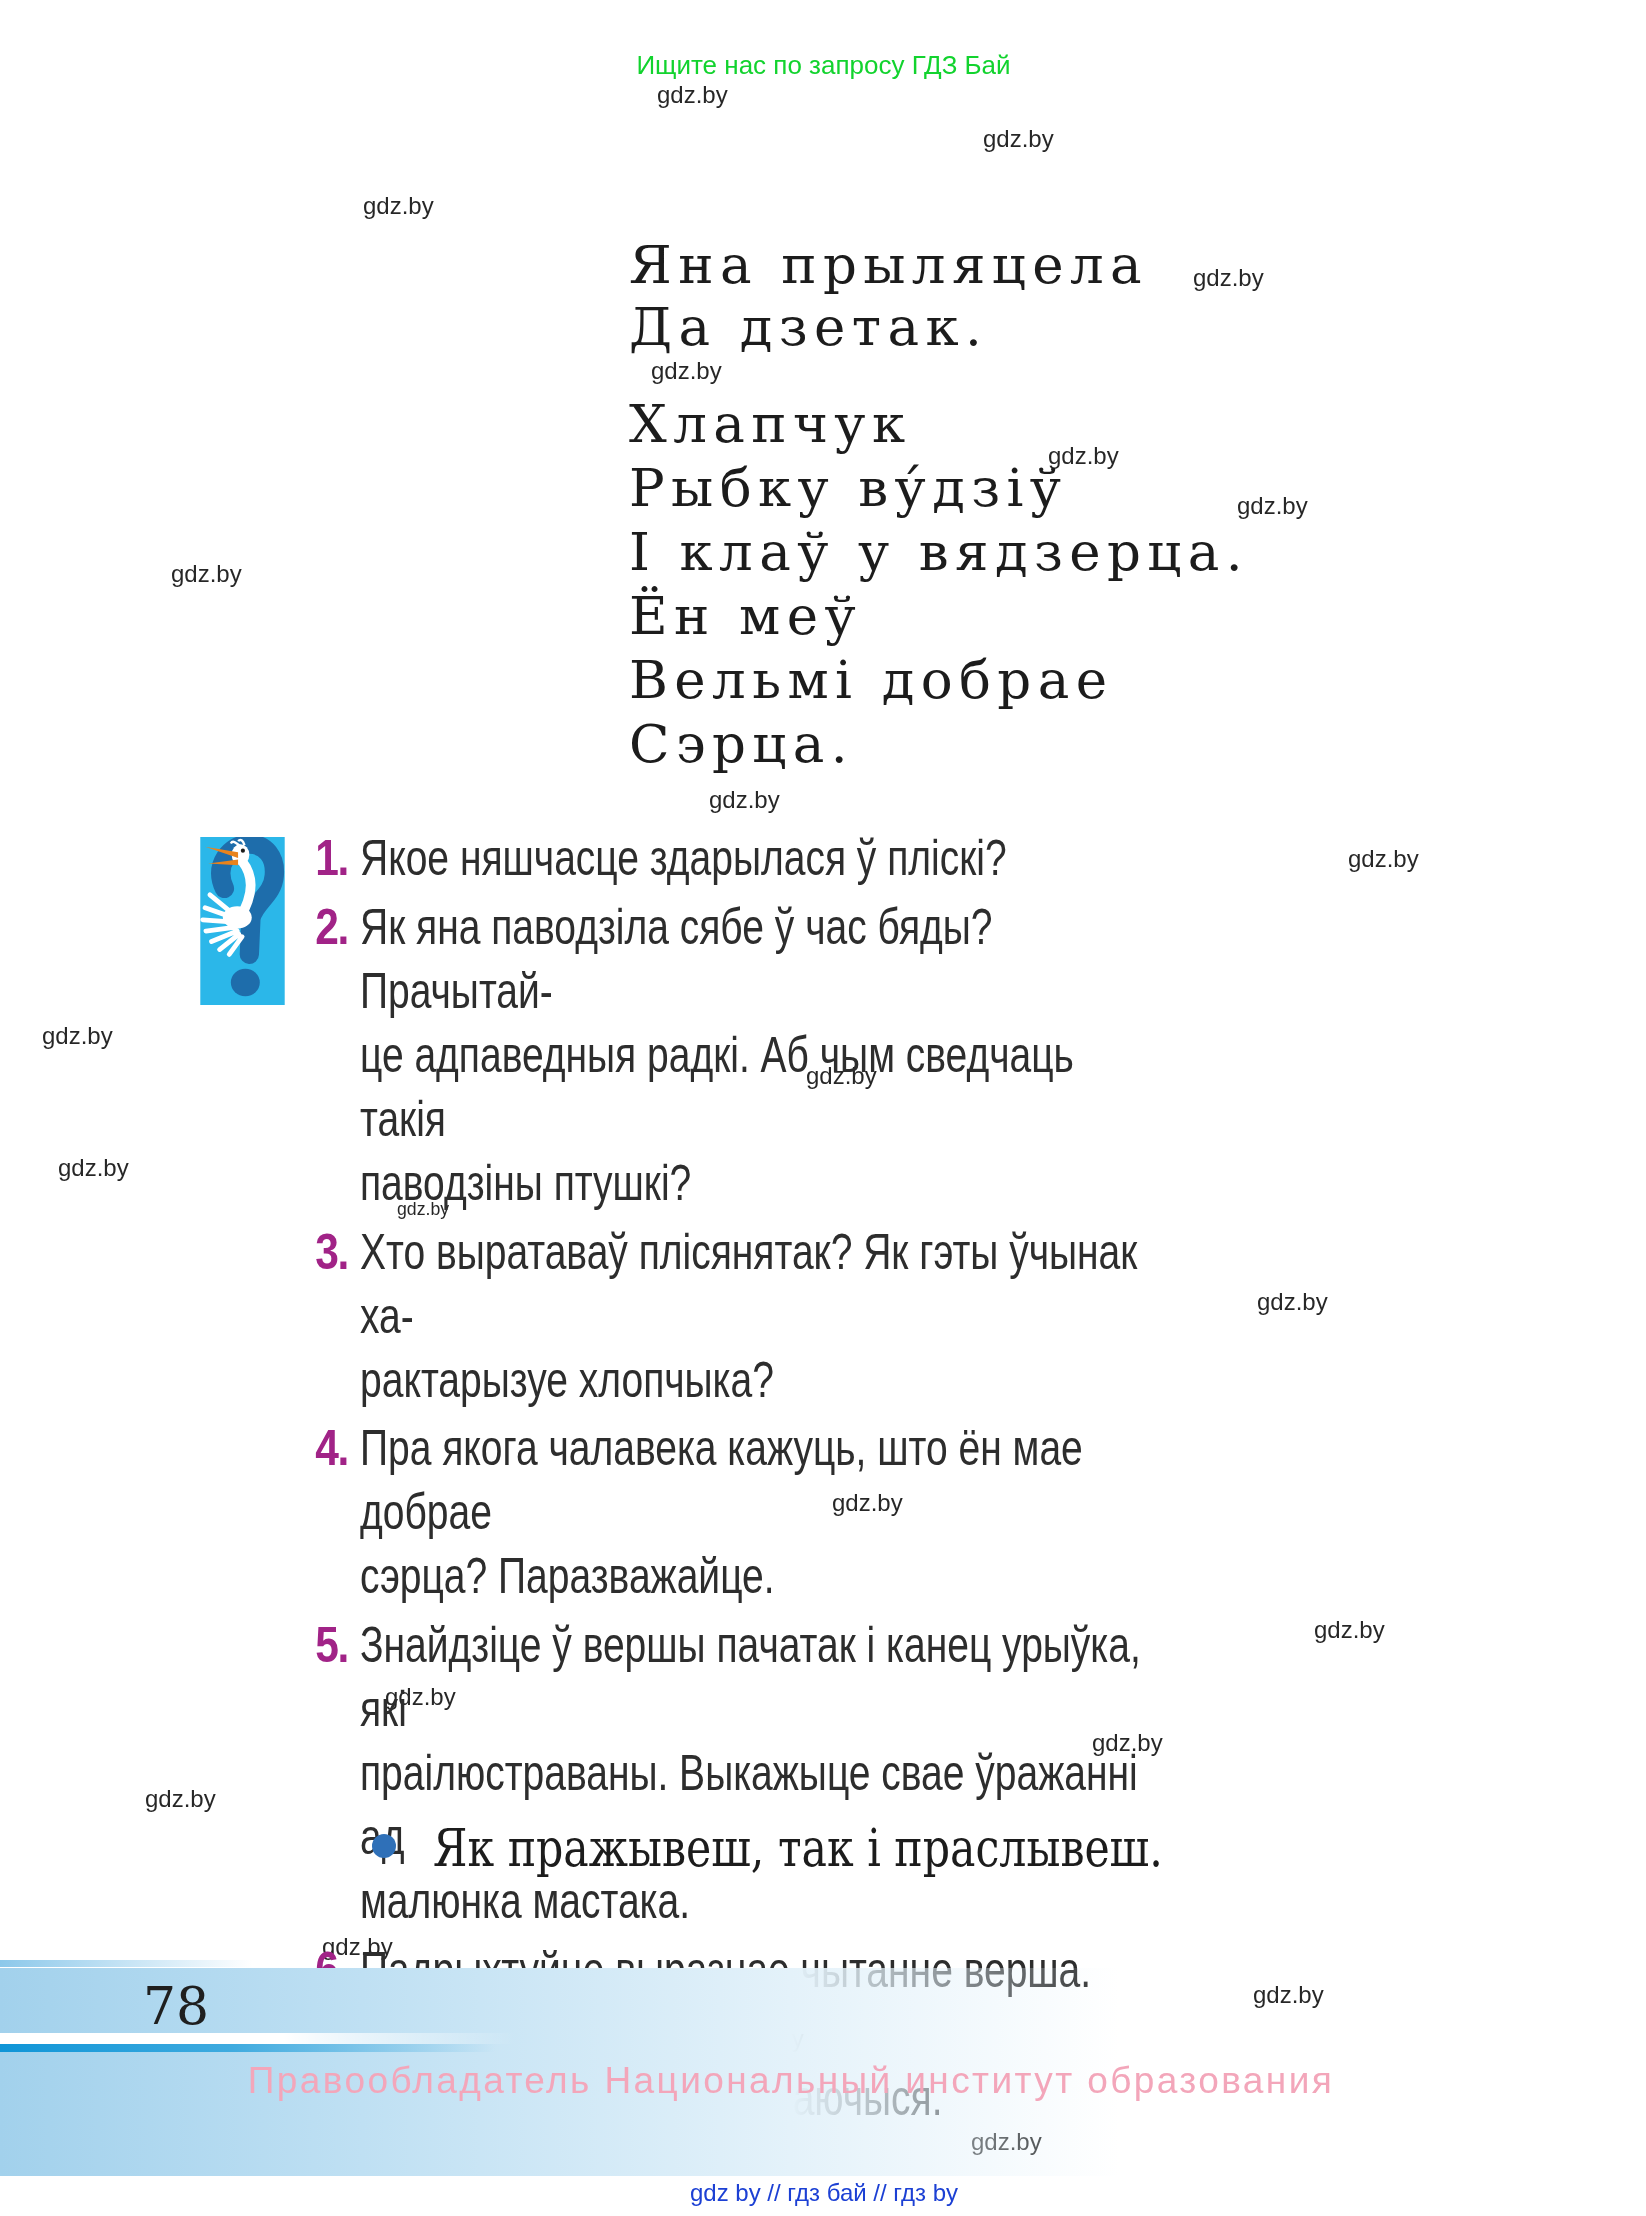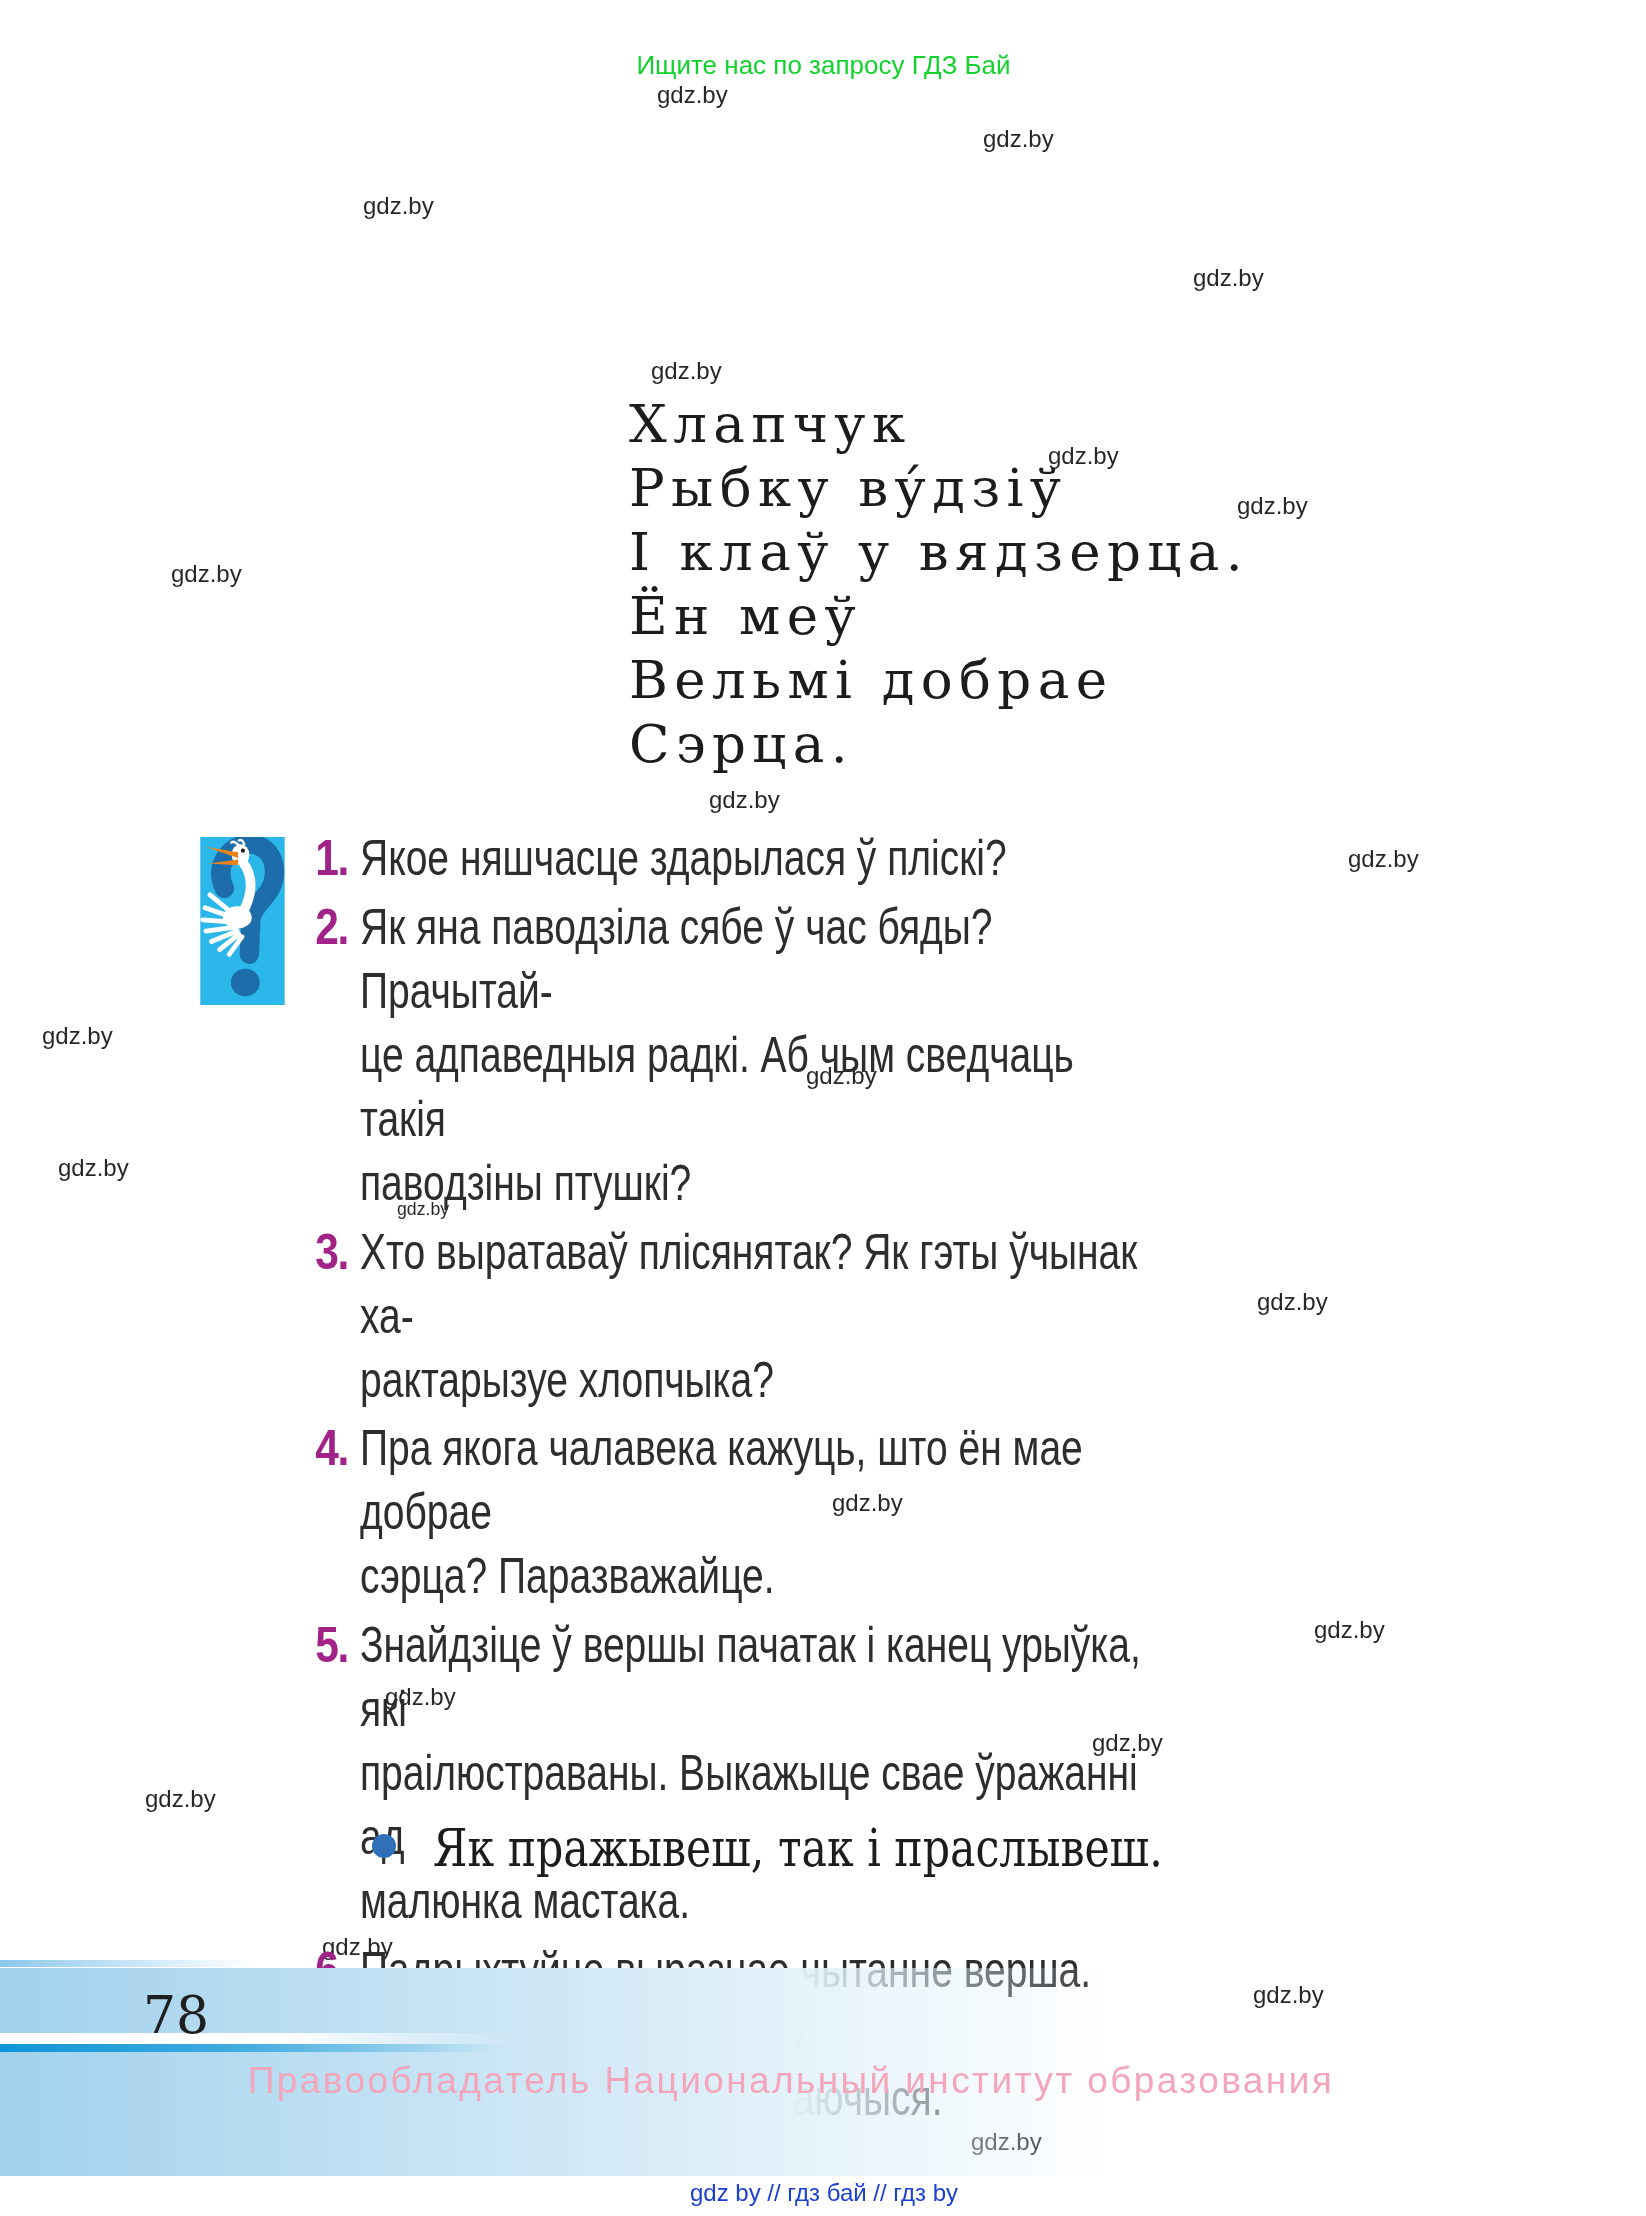--- a/index.html
+++ b/index.html
@@ -47,21 +47,21 @@
   .band{position:absolute;left:0;top:1968px;width:1647px;height:208px;
         background:linear-gradient(to right,#a2d1ec 0%,#bfe0f3 22%,#e4f2fa 48%,rgba(255,255,255,0) 68%);}
   .band-edge{position:absolute;left:0;top:1960px;width:266px;height:7.3px;
         background:linear-gradient(to right,#8cc8ea 0%,rgba(140,200,234,0) 95%);}
   .stripe-white{position:absolute;left:0;top:2033px;width:516px;height:10.5px;
         background:linear-gradient(to right,#ffffff 0%,#ffffff 55%,rgba(255,255,255,0) 100%);}
   .stripe-blue{position:absolute;left:0;top:2044px;width:516px;height:8px;
         background:linear-gradient(to right,#0f95d7 0%,#3fabdf 45%,rgba(120,195,230,0) 96%);}
   .pagenum{position:absolute;left:143px;top:1976px;
         font-family:"DejaVu Serif","Liberation Serif",serif;
-        font-size:52px;color:#1f1f1f;margin-top:9px;}
+        font-size:52px;color:#1f1f1f;}
   .copyright{position:absolute;left:791px;top:2060px;transform:translateX(-50%);
         font-size:37px;letter-spacing:2.4px;color:var(--copyright-pink);white-space:nowrap;}
   .links{position:absolute;left:824px;top:2179px;transform:translateX(-50%);
         font-size:24px;color:var(--links-blue);white-space:nowrap;}
 </style>
 </head>
 <body>
 
 <div id="page">
 
@@ -87,20 +87,22 @@
       <span class="wm" style="left: 1314px; top: 1616px;">gdz.by</span>
       <span class="wm" style="left: 385px; top: 1683px;">gdz.by</span>
       <span class="wm" style="left: 1092px; top: 1729px;">gdz.by</span>
       <span class="wm" style="left: 145px; top: 1785px;">gdz.by</span>
       <span class="wm" style="left: 322px; top: 1933px;">gdz.by</span>
       <span class="wm" style="left: 1253px; top: 1981px;">gdz.by</span>
       <span class="wm" style="left: 733px; top: 2025px;">gdz.by</span>
       <span class="wm" style="left: 971px; top: 2128px;">gdz.by</span>
     </div>
 
+  <div class="poem s1">Яна прыляцела
+Да дзетак.</div>
   <div class="poem s2">Хлапчук
 Рыбку ву́дзіў
 І клаў у вядзерца.
 Ён меў
 Вельмі добрае
 Сэрца.</div>
 
   <svg class="qicon" viewBox="0 0 105 209" xmlns="http://www.w3.org/2000/svg">
     <rect x="0" y="0" width="105" height="209" style="fill:var(--icon-bg)"></rect>
     <path d="M30 64 C16 34 38 10 59 9 C82 8 94 26 92 48 C90 73 68 80 63 101 L61 146" style="stroke:var(--icon-mark)" stroke-width="24" fill="none" stroke-linecap="round"></path>

